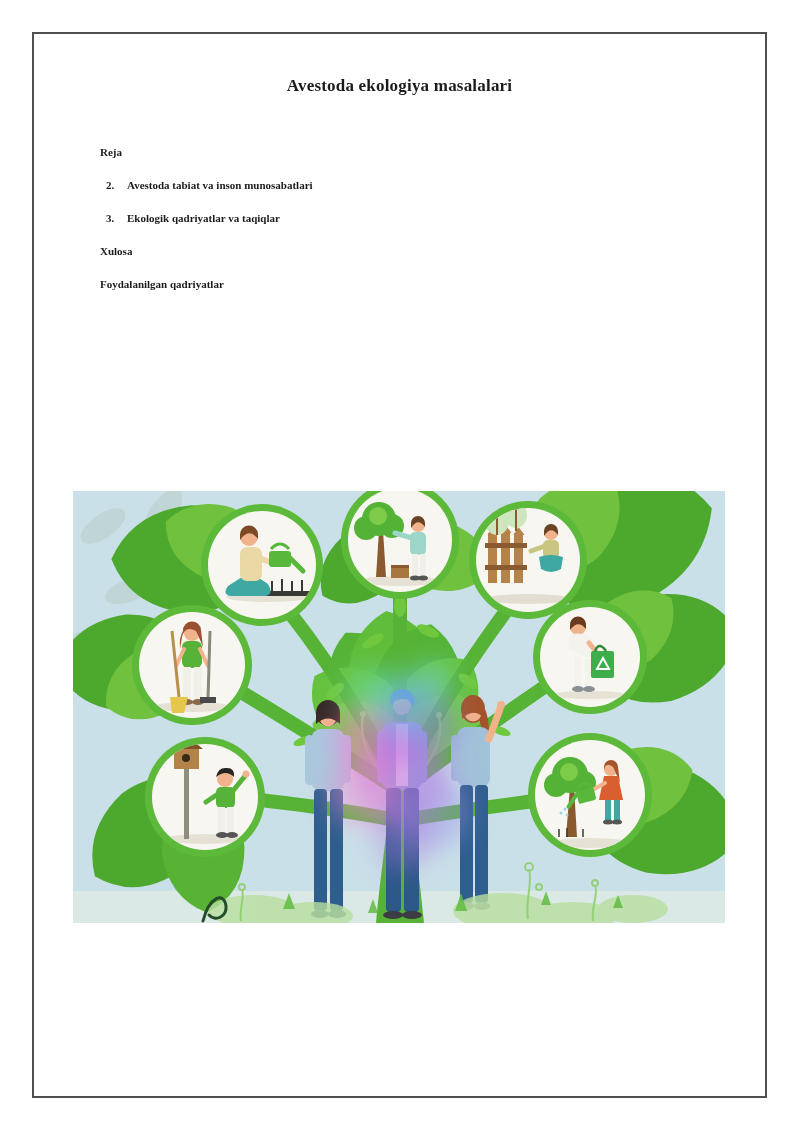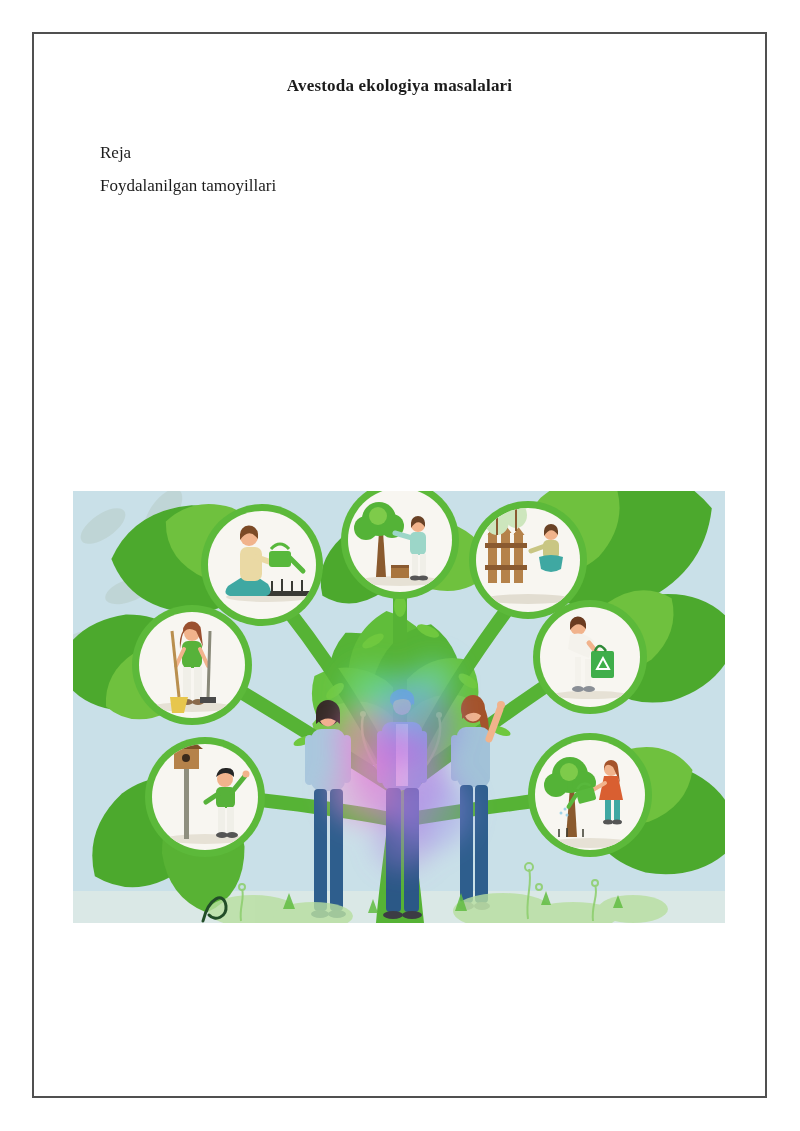--- a/index.html
+++ b/index.html
@@ -2,40 +2,43 @@
 <html><head>
 <meta charset="utf-8">
 <style>
   html,body{margin:0;padding:0;background:#ffffff;}
   .screen{position:relative;width:800px;height:1131px;background:#ffffff;overflow:hidden;
           font-family:"Liberation Serif", "DejaVu Serif", serif;color:#1b1b1b;}
   .page-border{position:absolute;left:32px;top:32px;width:731px;height:1062px;
                border:2px solid #505050;background:#ffffff;}
   .title{position:absolute;left:32px;top:76px;width:735px;margin:0;text-align:center;
          font-size:17px;font-weight:bold;letter-spacing:.2px;}
-  .outline{position:absolute;left:100px;top:136px;font-size:17px;font-weight:normal;
+  .outline{position:absolute;left:100px;top:136px;font-size:11px;font-weight:bold;
            line-height:33px;white-space:nowrap;}
   .outline ol{list-style:none;margin:0;padding:0;}
   .item .num{display:inline-block;width:27px;padding-left:6px;box-sizing:border-box;}
   .illustration{position:absolute;left:73px;top:491px;width:652px;height:432px;margin:0;}
   .illustration svg{display:block;width:100%;height:100%;}
 </style>
 </head>
 <body>
 
 <div class="screen">
   <div class="page-border"></div>
 
   <h1 class="title">Avestoda ekologiya masalalari</h1>
 
   <div class="outline">
     <div class="line heading">Reja</div>
     <ol id="outline-items">
+        <li class="line item"><span class="num">2.</span><span class="label">Avestoda tabiat va inson munosabatlari</span></li>
+        <li class="line item"><span class="num">3.</span><span class="label">Ekologik qadriyatlar va taqiqlar</span></li>
       </ol>
-    <div class="line">Foydalanilgan tamoyillari</div>
+    <div class="line">Xulosa</div>
+    <div class="line">Foydalanilgan qadriyatlar</div>
   </div>
 
   <figure class="illustration" aria-label="Eco-awareness illustration: three young people standing before a green tree whose leafy branches hold seven round scenes of caring for nature">
     <svg viewBox="0 0 652 432" xmlns="http://www.w3.org/2000/svg">
       <defs>
         <path id="leafShape" d="M0,0 Q6,-30 40,-38 Q82,-42 100,-10 Q90,24 52,33 Q10,37 0,0 Z"></path>
         <filter id="blur12" x="-60%" y="-60%" width="220%" height="220%">
             <feGaussianBlur stdDeviation="12"></feGaussianBlur>
           </filter>
         <filter id="blur4" x="-40%" y="-40%" width="180%" height="180%">

